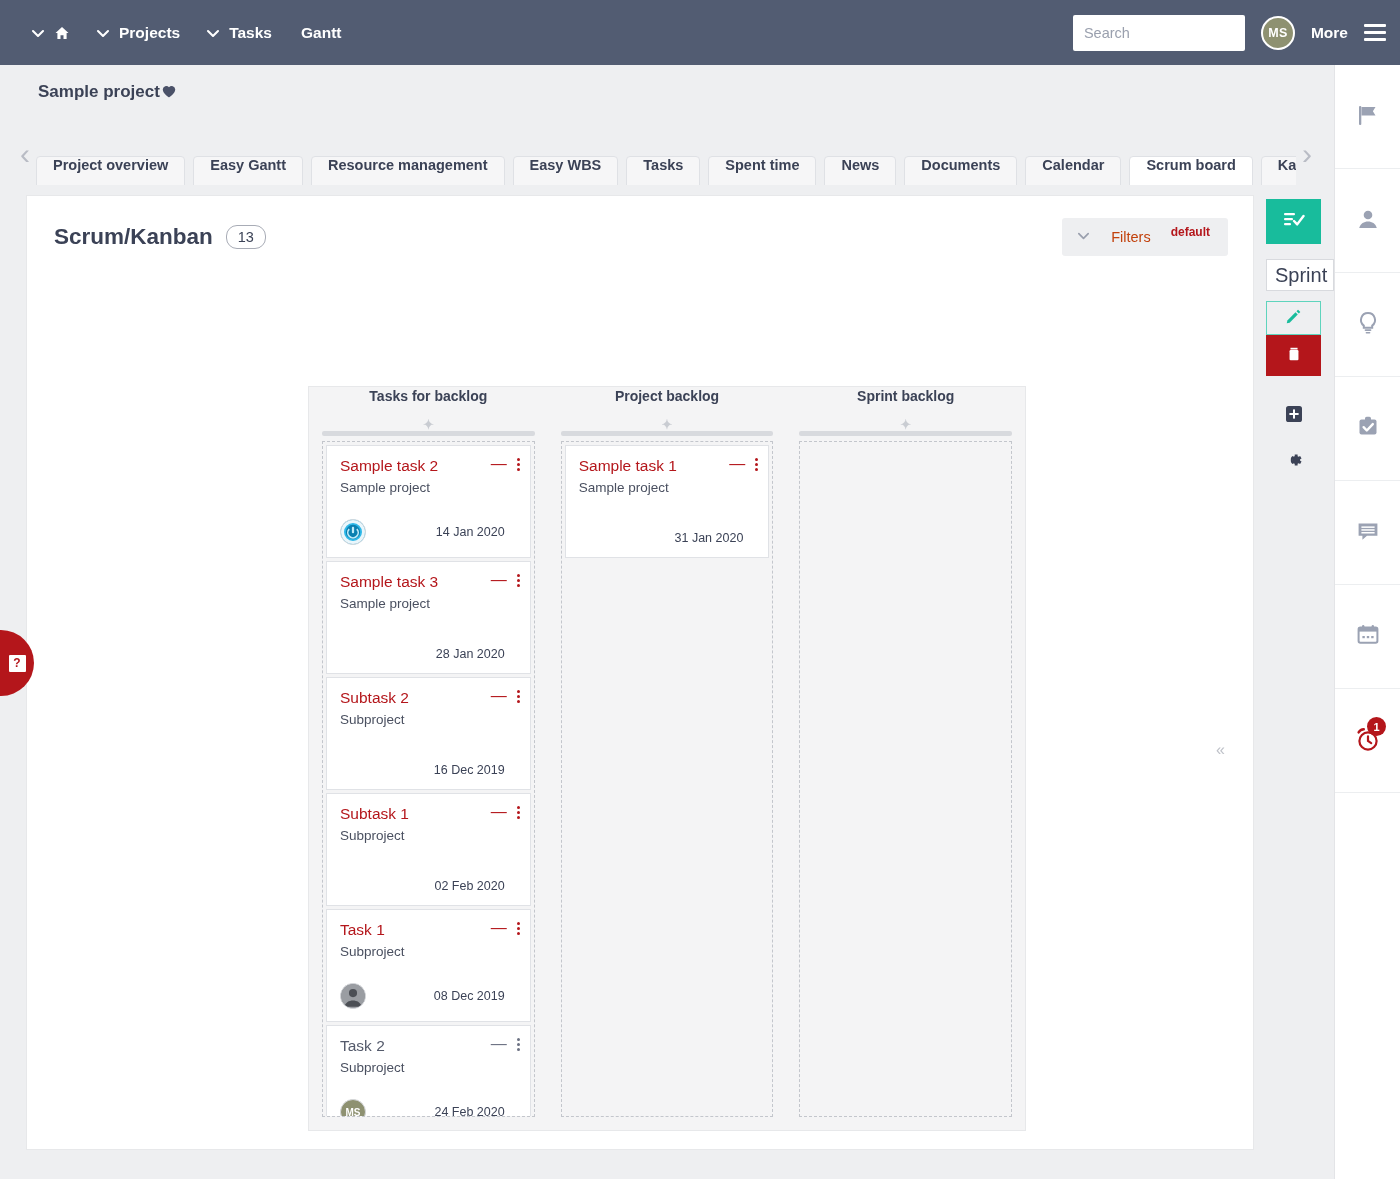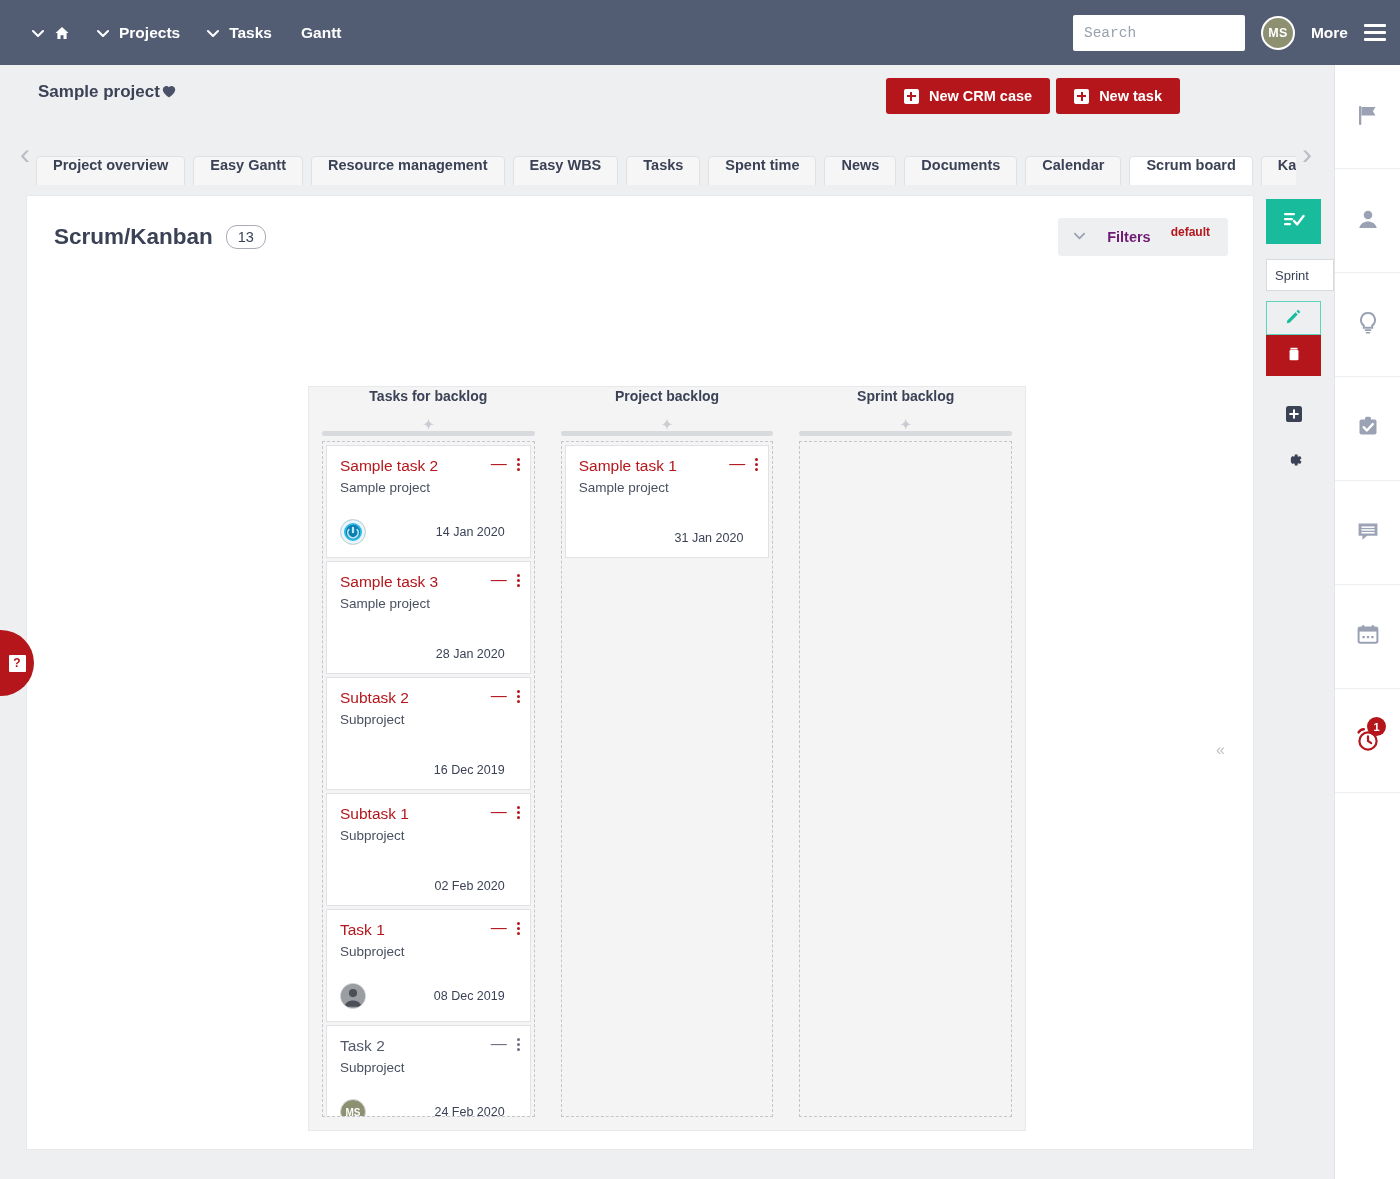--- a/index.html
+++ b/index.html
@@ -37,21 +37,21 @@
   .caret{ width:14px; height:14px; display:inline-block; }
   .home-ico{ width:16px;height:16px; display:inline-block;}
 
   .topright{ display:flex; align-items:center; gap:16px; padding-right:14px; }
   .search-wrap{
     width:172px; height:36px; background:#fff; border-radius:2px;
     display:flex; align-items:center; padding:0 9px;
   }
   .search-wrap input{
     border:none; outline:none; flex:1; font-size:14.5px; color:#7f1d1d;
-    font-family:Liberation Mono, monospace; background:transparent;
+    font-family:Liberation Sans, sans-serif; background:transparent;
   }
   .search-wrap input::placeholder{ color:#9aa0ae; }
   .avatar-top{
     width:34px;height:34px;border-radius:50%;background:#8e9171;color:#fff;
     border:2px solid #fff; display:flex;align-items:center;justify-content:center;
     font-size:12.5px; font-weight:bold; letter-spacing:0.3px;
   }
   .more-lbl{ color:#fff; font-weight:bold; font-size:15.5px; }
   .burger{ width:22px; display:flex; flex-direction:column; gap:4px; cursor:pointer;}
   .burger i{ display:block; height:3px; background:#fff; border-radius:1px; }
@@ -114,21 +114,21 @@
     border:1px solid #a8acb6; border-radius:11px; min-width:40px; height:24px;
     display:flex; align-items:center; justify-content:center; font-size:14.5px;
     color:#3b4256; padding:0 8px;
   }
   .filters-btn{
     position:absolute; right:25px; top:22px; background:#eeeff1; border-radius:3px;
     height:38px; display:flex; align-items:center; gap:20px; padding:0 18px 0 14px;
     cursor:pointer;
   }
   .filters-btn .chev{ color:#9aa0ae; }
-  .filters-lbl{ font-size:14.5px; font-weight:bold; color:#701a75; }
+  .filters-lbl{ font-size:14.5px; font-weight:normal; color:#c2410c; }
   .filters-default{ font-size:12px; color:#b4161b; font-weight:bold; align-self:flex-start; margin-top:7px;}
 
   .backlog-search{
     position:absolute; left:0; top:78px; width:1228px;
     display:flex; align-items:center; justify-content:center; gap:0px;
   }
   .bs-label{ font-size:15px; color:#3b4256; margin-right:18px; }
   .bs-input{
     width:385px; height:40px; border:1px solid #d8dade; background:#fcfcfc;
     outline:none; font-size:14px; font-family:"Liberation Sans", sans-serif;
@@ -198,21 +198,21 @@
   
   #sprintpanel{
     position:absolute; right:66px; top:199px; width:68px; z-index:30;
   }
   .sp-green{
     width:55px;height:45px;background:#18bc9c;display:flex;align-items:center;
     justify-content:center;cursor:pointer;
   }
   .sp-input{
     margin-top:15px; width:68px; height:32px; background:#fff; border:1px solid #d8dade;
-    display:flex; align-items:center; padding-left:8px; font-size:13px; color:#3b4256;
+    display:flex; align-items:center; padding-left:8px; font-size:20px; color:#3b4256;
     overflow:hidden; white-space:nowrap;
   }
   .sp-edit{
     margin-top:10px; width:55px;height:34px;background:#eeeff1;border:1px solid #5ed4bd;
     display:flex;align-items:center;justify-content:center;cursor:pointer;
   }
   .sp-del{
     width:55px;height:41px;background:#b4161b;display:flex;align-items:center;
     justify-content:center;cursor:pointer;
   }
@@ -313,30 +313,20 @@
 <div id="projhead">
   <div class="proj-title">
     <span>Sample project</span>
     <span class="heart">
       <svg viewBox="0 0 16 15" width="14" height="13">
           <path d="M8 14.2S.8 9.6.8 5.1A4.1 4.1 0 0 1 8 2.6a4.1 4.1 0 0 1 7.2 2.5c0 4.5-7.2 9.1-7.2 9.1z" fill="#4a5168"></path>
         </svg>
     </span>
   </div>
 
-  <div class="actions">
-    <button class="btn-red">
-      <span class="plus-sq"></span>
-      <span>New CRM case</span>
-    </button>
-    <button class="btn-red">
-      <span class="plus-sq"></span>
-      <span>New task</span>
-    </button>
-  </div>
 
   <div class="tabs-row">
     <div class="tab-arrow">‹</div>
     <div class="tabs-scroll">
       <div class="tab">
           <span>Project overview</span>
         </div>
       <div class="tab">
           <span>Easy Gantt</span>
         </div>

